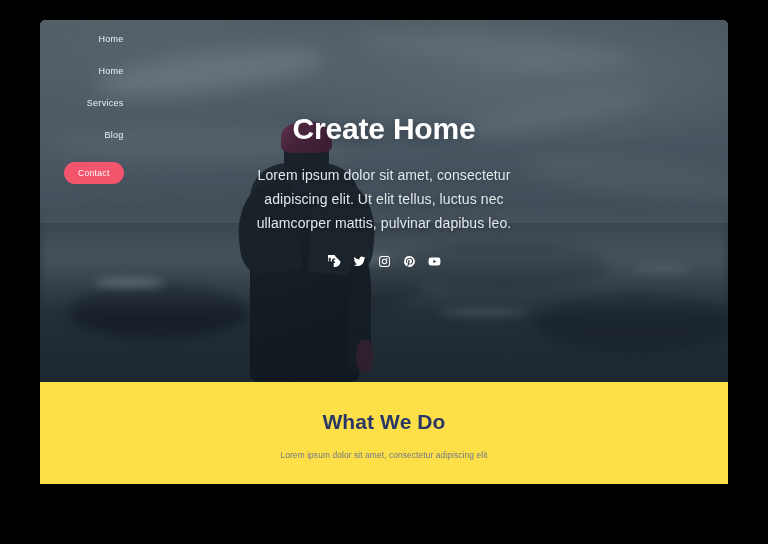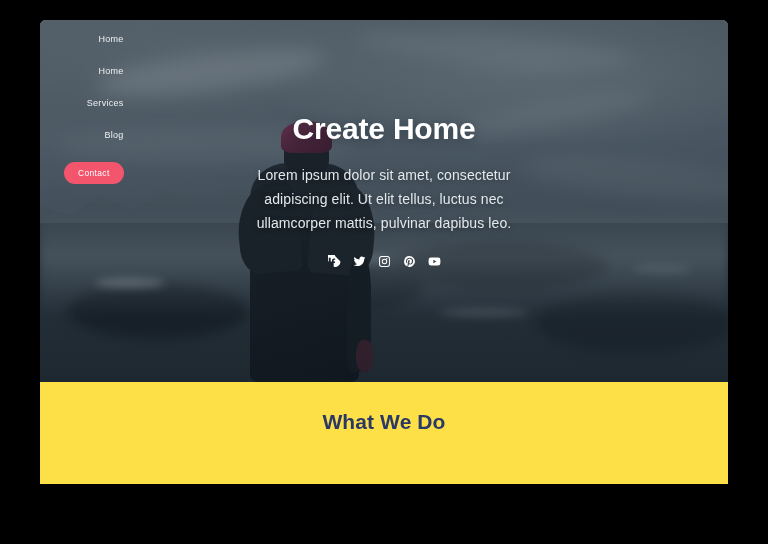--- a/index.html
+++ b/index.html
@@ -308,16 +308,17 @@
             <svg viewBox="0 0 24 24">
                 <path d="M22.5 7.2a2.7 2.7 0 0 0-1.9-1.9C18.9 4.8 12 4.8 12 4.8s-6.9 0-8.6.5a2.7 2.7 0 0 0-1.9 1.9A28 28 0 0 0 1 12a28 28 0 0 0 .5 4.8 2.7 2.7 0 0 0 1.9 1.9c1.7.5 8.6.5 8.6.5s6.9 0 8.6-.5a2.7 2.7 0 0 0 1.9-1.9A28 28 0 0 0 23 12a28 28 0 0 0-.5-4.8zM9.8 15.3V8.7l5.7 3.3-5.7 3.3z"></path>
               </svg>
           </span>
         </div>
       </div>
     </section>
 
     <section class="section">
       <h2 class="sec-title">What We Do</h2>
+      <p class="sec-sub">Lorem ipsum dolor sit amet, consectetur adipiscing elit</p>
     </section>
 
   </div>
 </div>
 
 </body></html>

